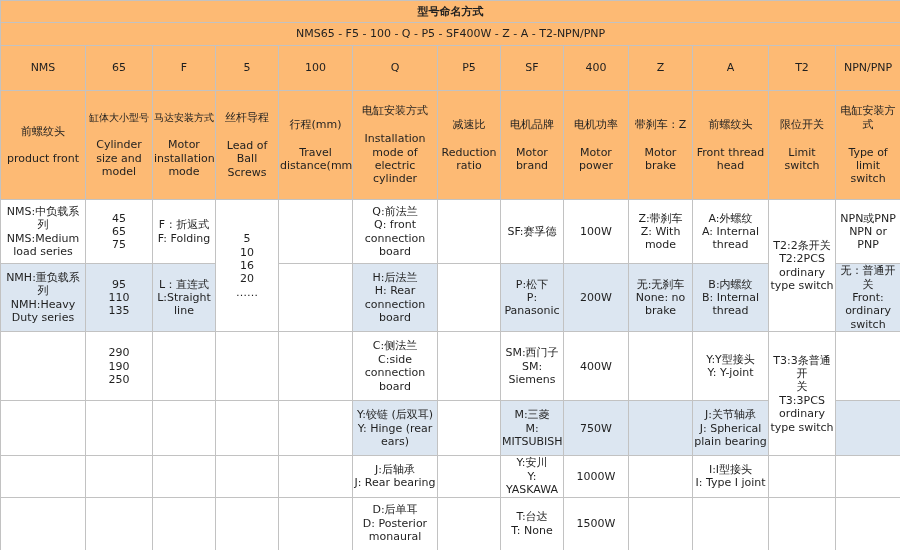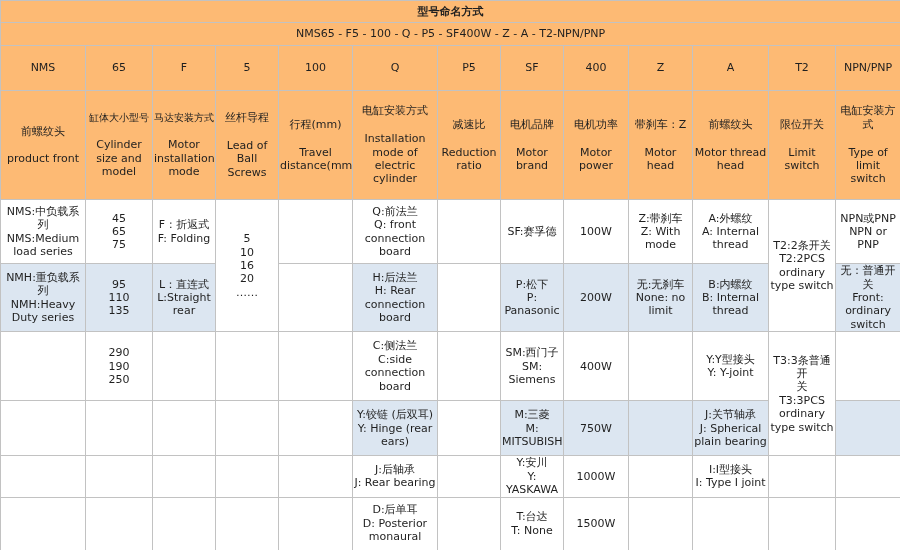--- a/index.html
+++ b/index.html
@@ -94,25 +94,25 @@
     <td class="hdr">
       <div class="desc-zh">电机品牌</div>
       <div class="desc-en">Motor brand</div>
     </td>
     <td class="hdr">
       <div class="desc-zh">电机功率</div>
       <div class="desc-en">Motor power</div>
     </td>
     <td class="hdr">
       <div class="desc-zh">带刹车：Z</div>
-      <div class="desc-en">Motor head</div>
+      <div class="desc-en">Motor brake</div>
     </td>
     <td class="hdr">
       <div class="desc-zh">前螺纹头</div>
-      <div class="desc-en">Motor thread head</div>
+      <div class="desc-en">Front thread head</div>
     </td>
     <td class="hdr">
       <div class="desc-zh">限位开关</div>
       <div class="desc-en">Limit switch</div>
     </td>
     <td class="hdr">
       <div class="desc-zh">电缸安装方式</div>
       <div class="desc-en">Type of limit switch</div>
     </td>
   </tr>
@@ -155,34 +155,34 @@
 
   <tr style="height:61px">
     <td class="blue fs10">NMH:重负载系列
 NMH:Heavy
 Duty series</td>
     <td class="blue">95
 110
 135</td>
     <td class="blue">L：直连式
 L:Straight
-rear</td>
+line</td>
     <td></td>
     <td class="blue">H:后法兰
 H: Rear
 connection
 board</td>
     <td></td>
     <td class="blue">P:松下
 P:
 Panasonic</td>
     <td class="blue">200W</td>
     <td class="blue">无:无刹车
 None: no
-limit</td>
+brake</td>
     <td class="blue">B:内螺纹
 B: Internal
 thread</td>
     <td class="blue">无：普通开
 关
 Front:
 ordinary
 switch</td>
   </tr>
 

